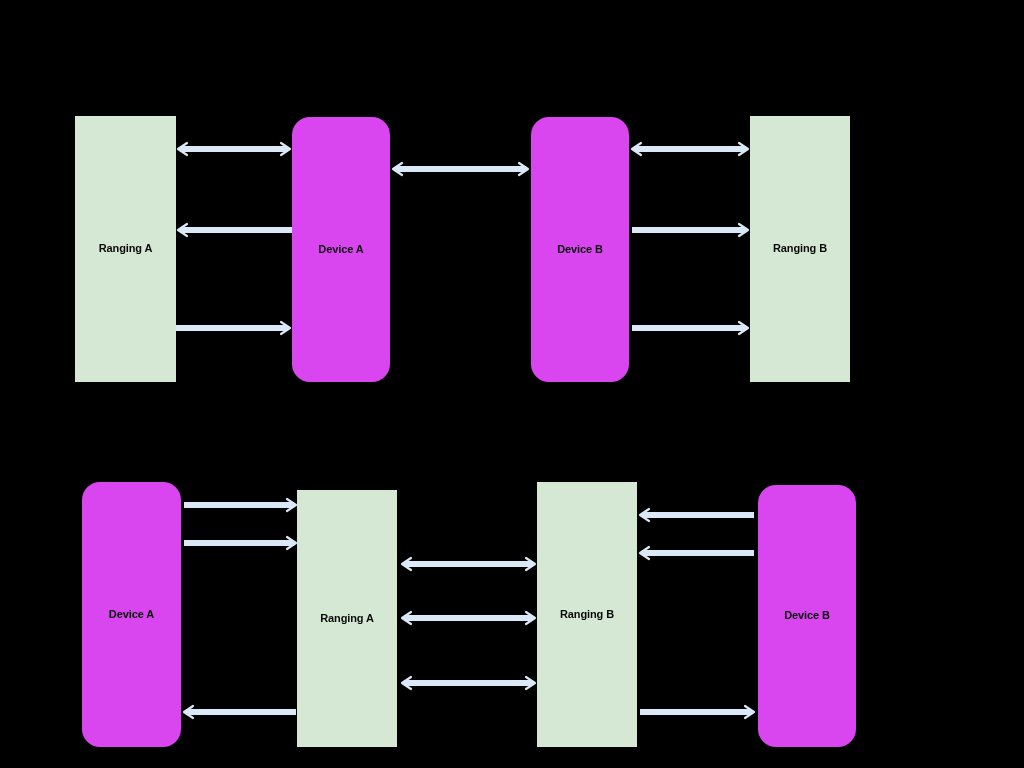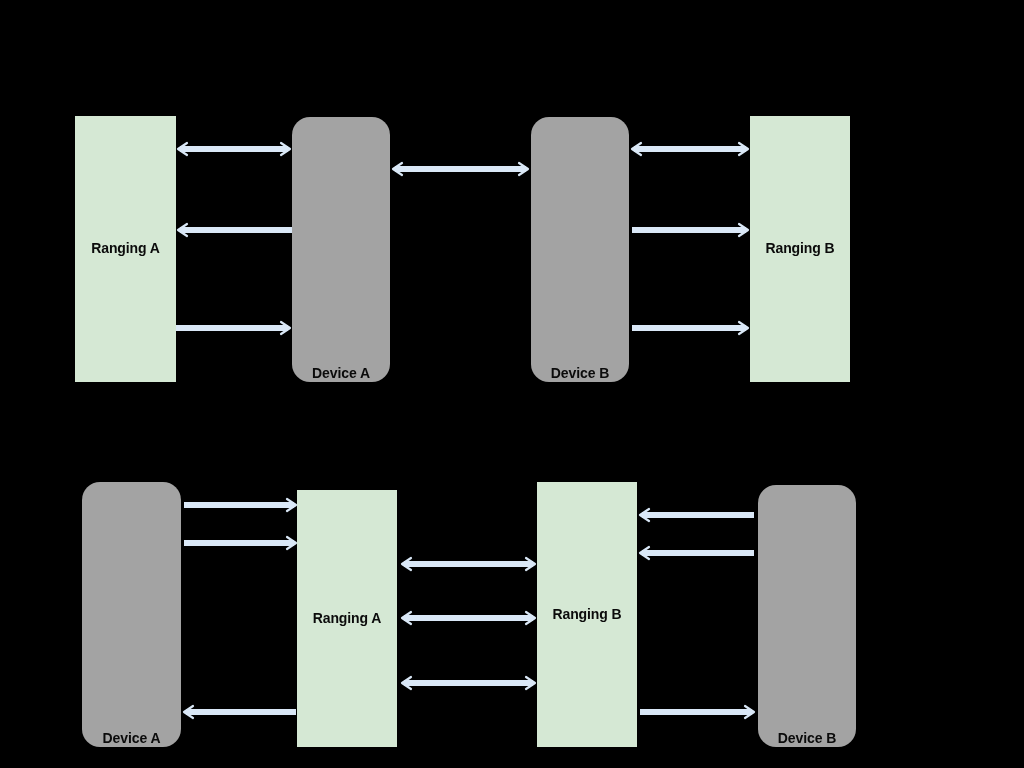--- a/index.html
+++ b/index.html
@@ -19,34 +19,33 @@
     height: 768px;
     background: #000000;
   }
   .node {
     position: absolute;
     box-sizing: border-box;
     display: flex;
     align-items: center;
     justify-content: center;
     text-align: center;
-    font-size: 14px;
+    font-size: 11px;
     font-weight: bold;
     color: #0b0b0b;
     letter-spacing: -0.1px;
     line-height: 1.25;
   }
   .node.green {
     background: #d5e8d4;
     border-radius: 0px;
   }
   .node.blue {
-    background: #a3a3a3;
+    background: #d946ef;
     border-radius: 18px;
-    align-items: flex-end;
   }
   .node .node-label {
     display: block;
     pointer-events: none;
   }
   .arrow {
     position: absolute;
     height: 12px;
     pointer-events: none;
   }

